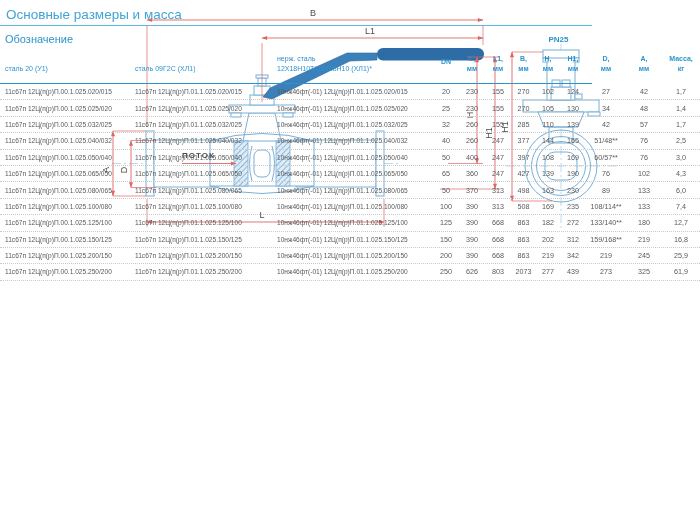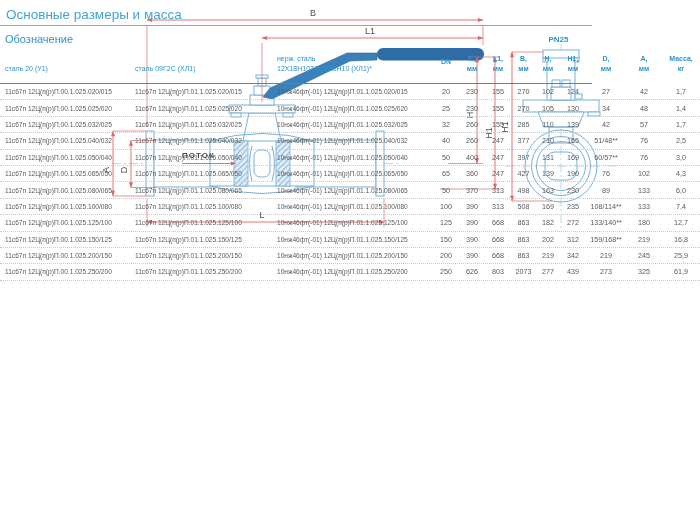--- a/index.html
+++ b/index.html
@@ -249,35 +249,35 @@
           <div class="cell num">1,7</div>
         </div>
         <div class="trow">
           <div class="cell desig i1">11с67п 12Ц(п(р)П.00.1.025.040/032</div>
           <div class="cell desig i2">11с67п 12Ц(п(р)П.01.1.025.040/032</div>
           <div class="cell desig i3">10нж46фт(-01) 12Ц(п(р)П.01.1.025.040/032</div>
           <div class="cell num">40</div>
           <div class="cell num">260</div>
           <div class="cell num">247</div>
           <div class="cell num">377</div>
-          <div class="cell num">210</div>
+          <div class="cell num">144</div>
           <div class="cell num">165</div>
           <div class="cell num">51/48**</div>
           <div class="cell num">76</div>
           <div class="cell num">2,5</div>
         </div>
         <div class="trow">
           <div class="cell desig i1">11с67п 12Ц(п(р)П.00.1.025.050/040</div>
           <div class="cell desig i2">11с67п 12Ц(п(р)П.01.1.025.050/040</div>
           <div class="cell desig i3">10нж46фт(-01) 12Ц(п(р)П.01.1.025.050/040</div>
           <div class="cell num">50</div>
           <div class="cell num">400</div>
           <div class="cell num">247</div>
           <div class="cell num">397</div>
-          <div class="cell num">131</div>
+          <div class="cell num">108</div>
           <div class="cell num">169</div>
           <div class="cell num">60/57**</div>
           <div class="cell num">76</div>
           <div class="cell num">3,0</div>
         </div>
         <div class="trow">
           <div class="cell desig i1">11с67п 12Ц(п(р)П.00.1.025.065/050</div>
           <div class="cell desig i2">11с67п 12Ц(п(р)П.01.1.025.065/050</div>
           <div class="cell desig i3">10нж46фт(-01) 12Ц(п(р)П.01.1.025.065/050</div>
           <div class="cell num">65</div>

